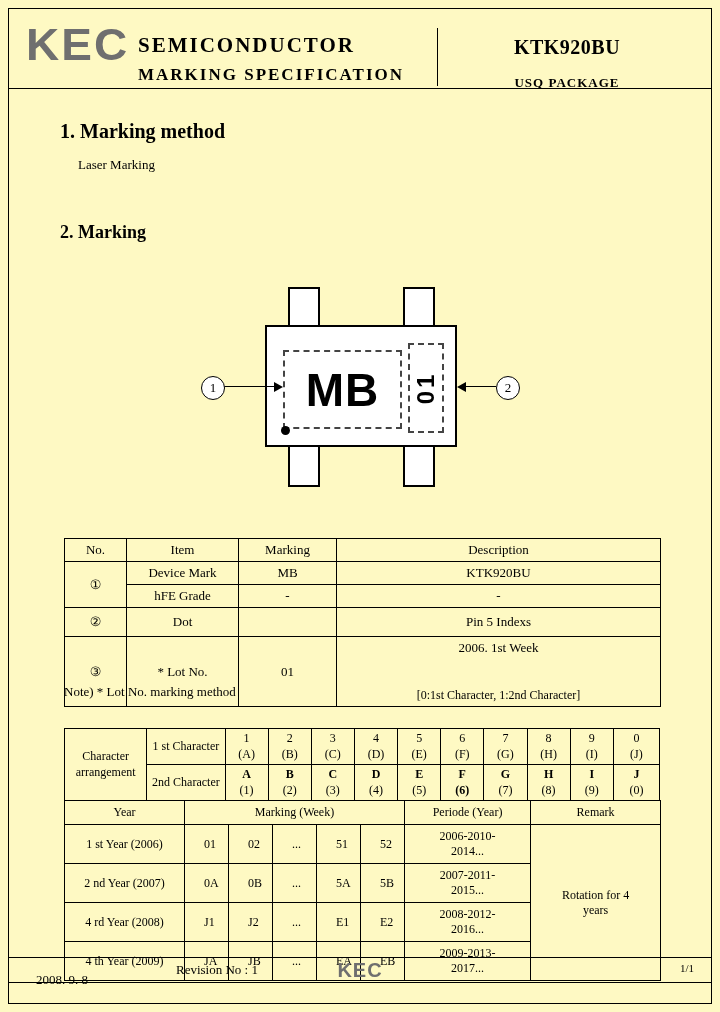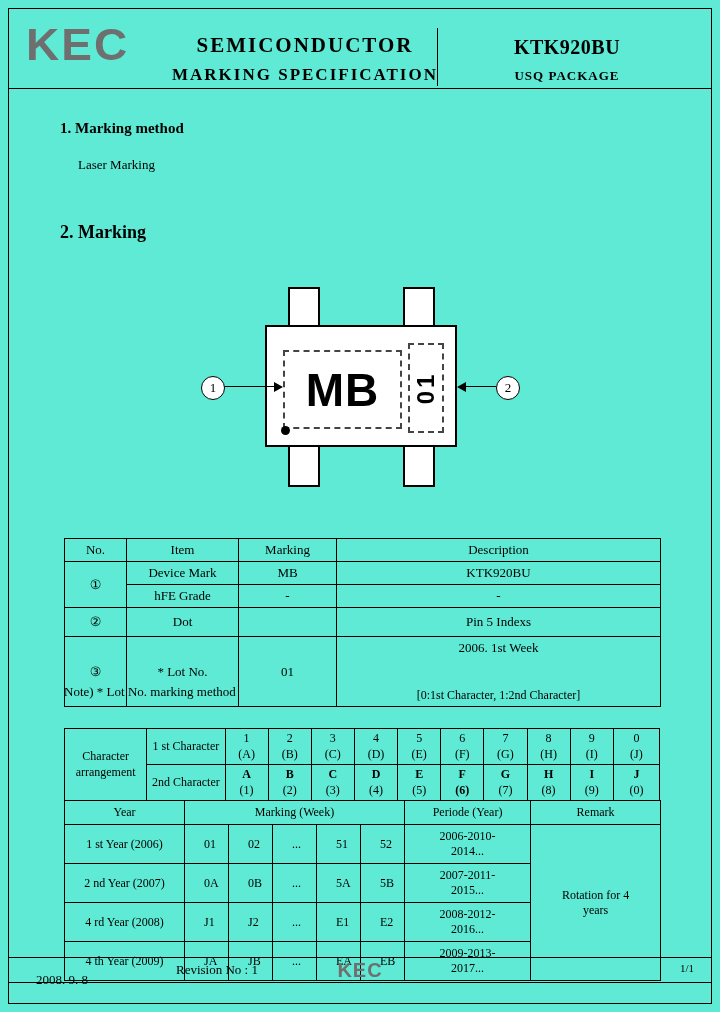--- a/index.html
+++ b/index.html
@@ -1,44 +1,44 @@
 <!DOCTYPE html>
 <html><head>
 <meta charset="utf-8">
 <style>
   html,body { margin:0; padding:0; background:#e8e8e8; }
   .page {
     position:relative; width:720px; height:1012px; margin:0 auto;
-    background:#5eead4; color:#000;
+    background:#fef9c3; color:#000;
     font-family:"Liberation Serif", serif;
     overflow:hidden;
   }
   .page-border {
     position:absolute; left:8px; top:8px; right:8px; bottom:8px;
     border:1.5px solid #000; pointer-events:none;
   }
 
   
   .logo {
     position:absolute; left:26px; top:22px;
     font-family:"Liberation Sans", sans-serif; font-weight:bold;
     font-size:46px; line-height:1; color:#6f6f6f; letter-spacing:2px;
     transform:scaleY(0.95);
   }
-  .header-center { position:absolute; left:160px; top:33px; width:290px; text-align:center; }
+  .header-center { position:absolute; left:138px; top:33px; width:290px; }
   .h-title1 { font-size:21px; font-weight:bold; letter-spacing:2px; }
   .h-title2 { font-size:17px; font-weight:bold; letter-spacing:2px; margin-top:7px; }
   .header-divider { position:absolute; left:437px; top:28px; height:58px; border-left:1.5px solid #000; }
   .header-right { position:absolute; left:452px; top:36px; width:230px; text-align:center; }
   .h-part { font-size:20px; font-weight:bold; letter-spacing:0.5px; }
-  .h-pkg  { font-size:13px; font-weight:bold; letter-spacing:1px; margin-top:9px; }
+  .h-pkg  { font-size:13px; font-weight:bold; letter-spacing:1px; margin-top:16px; }
   .header-rule { position:absolute; left:8px; right:8px; top:88px; border-top:1.5px solid #000; }
 
   
-  .s1-title { position:absolute; left:60px; top:120px; font-size:15px; font-weight:bold; }
+  .s1-title { position:absolute; left:60px; top:120px; font-size:20px; font-weight:bold; }
   .s1-body  { position:absolute; left:78px; top:157px; font-size:13px; }
   .s2-title { position:absolute; left:60px; top:222px; font-size:18px; font-weight:bold; }
 
   
   .diagram { position:absolute; left:0; top:280px; width:720px; height:250px; }
   .pkg-body {
     position:absolute; left:265px; top:45px; width:188px; height:118px;
     border:2px solid #000; background:#fff; z-index:2;
   }
   .pin {

